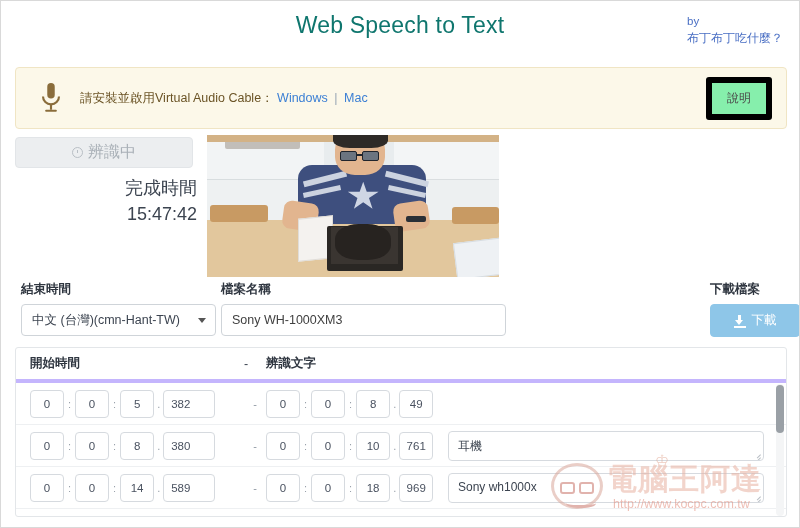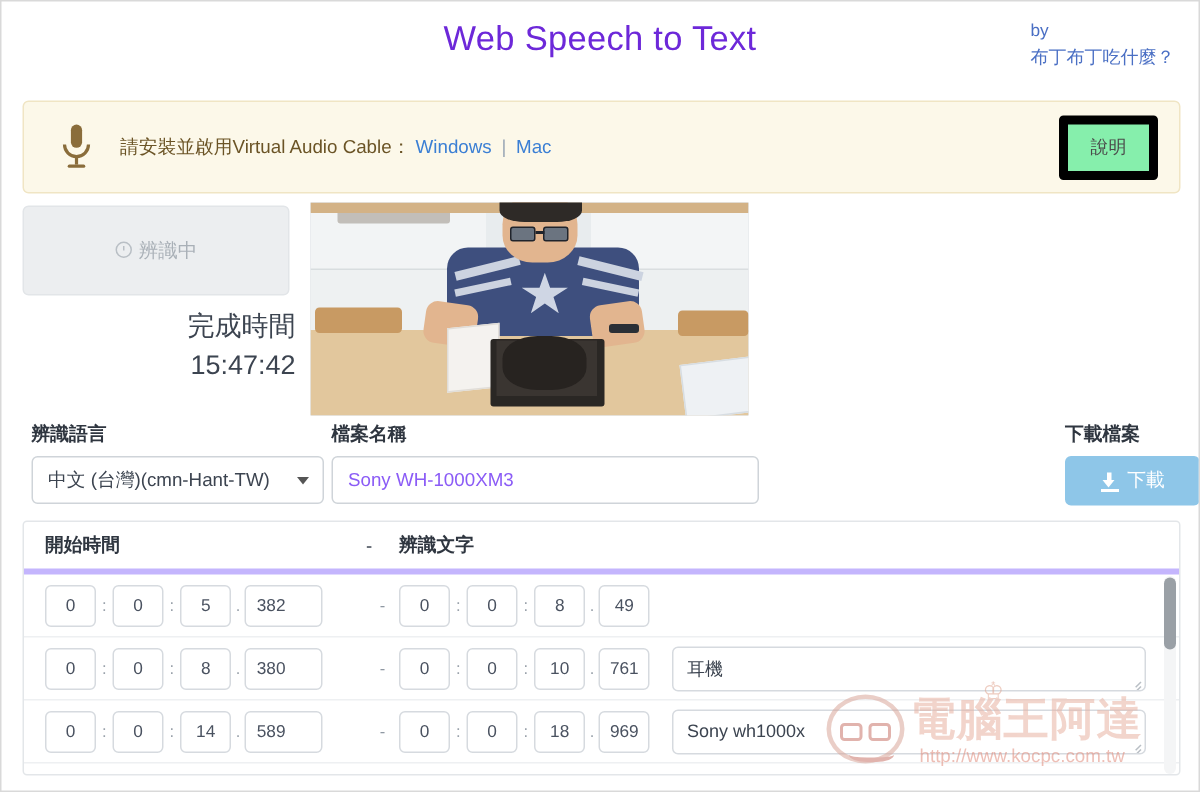--- a/index.html
+++ b/index.html
@@ -25,21 +25,21 @@
     height: 58px;
     padding: 0 14px;
   }
   .app-title {
     position: absolute;
     left: 0; right: 0;
     top: 11px;
     text-align: center;
     font-size: 23px;
     font-weight: 400;
-    color: #6d28d9;
+    color: #0f766e;
     letter-spacing: 0.2px;
   }
   .byline {
     position: absolute;
     right: 16px; top: 12px;
     line-height: 1.45;
     font-size: 11.5px;
     color: #4a6fc4;
   }
   .byline .by-label { display: block; color: #4a6fc4; }
@@ -95,23 +95,23 @@
     left: 0; top: 0;
     width: 182px;
   }
   .rec-btn {
     display: block;
     width: 178px;
     background: #eceef0;
     border: 1px solid #e2e5e8;
     border-radius: 4px;
     color: #a9b0b7;
-    font-size: 13px;
+    font-size: 16px;
     text-align: center;
-    padding: 20px 0;
+    padding: 4px 0;
     cursor: default;
   }
   .spinner-icon {
     display: inline-block;
     width: 11px; height: 11px;
     border: 1.4px solid #b9bfc5;
     border-radius: 50%;
     position: relative;
     vertical-align: -1px;
     margin-right: 5px;
@@ -201,21 +201,21 @@
     border-radius: 4px;
     background: #fff;
     font-size: 12.5px;
     color: #3c4450;
     padding: 0 24px 0 10px;
     line-height: 30px;
     position: relative;
     white-space: nowrap;
     overflow: hidden;
   }
-  .text-box { padding-right: 18px; color: #8b5cf6; }
+  .text-box { padding-right: 18px; color: #404040; }
   .caret {
     position: absolute;
     right: 9px; top: 13px;
     width: 0; height: 0;
     border-left: 4px solid transparent;
     border-right: 4px solid transparent;
     border-top: 5px solid #555;
   }
   .dl-btn {
     width: 90px; height: 33px;
@@ -451,21 +451,21 @@
           <div class="v-box-inner"></div>
           <div class="v-hp"></div>
         <div class="v-prodbox"></div>
       </div>
     </div>
   </div>
 
   <div class="controls">
 
     <div class="ctrl-group g-lang">
-      <span class="ctrl-label">辨識語言</span>
+      <span class="ctrl-label">結束時間</span>
       <div class="select-box">
         <span>中文 (台灣)(cmn-Hant-TW)</span>
         <span class="caret"></span>
       </div>
     </div>
 
     <div class="ctrl-group g-file">
       <span class="ctrl-label">檔案名稱</span>
       <div class="text-box" placeholder="檔案名稱">Sony WH-1000XM3</div>
     </div>

